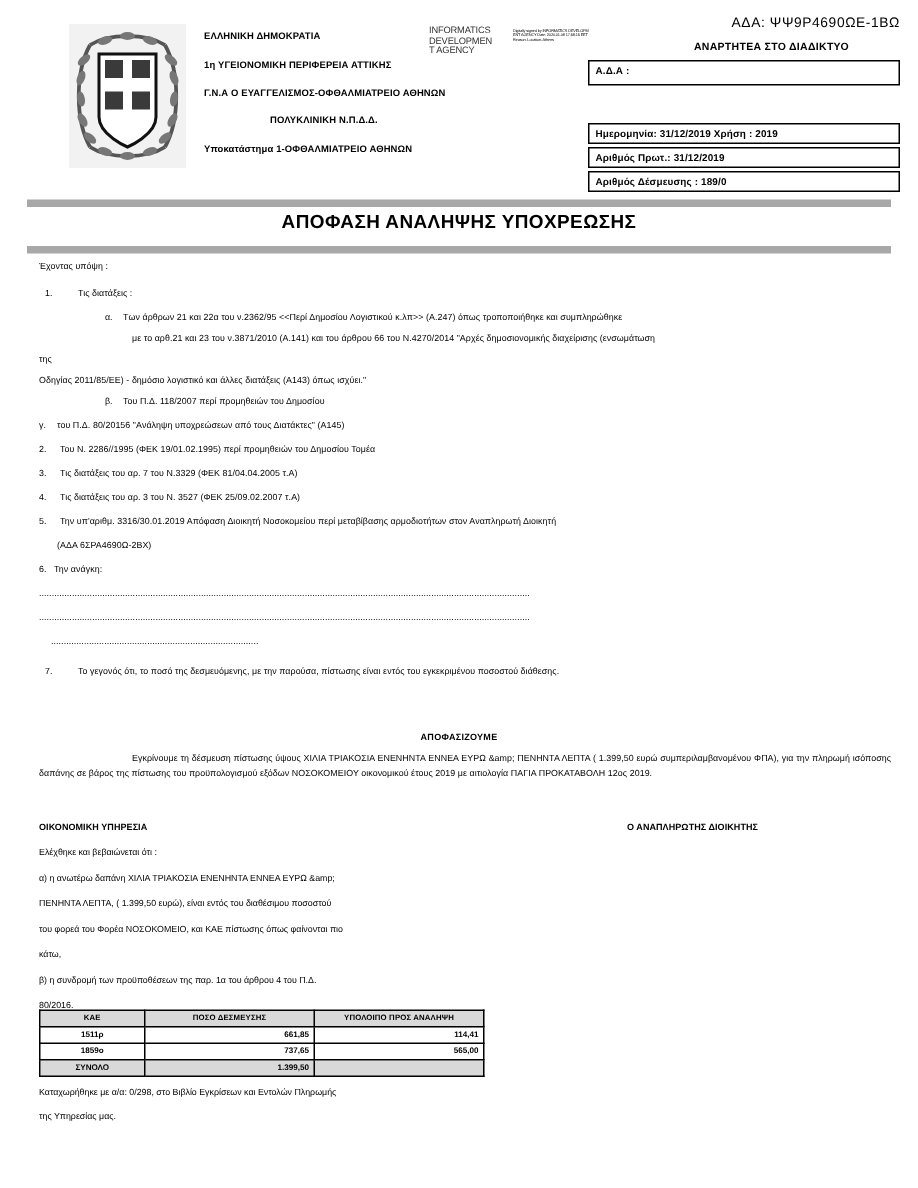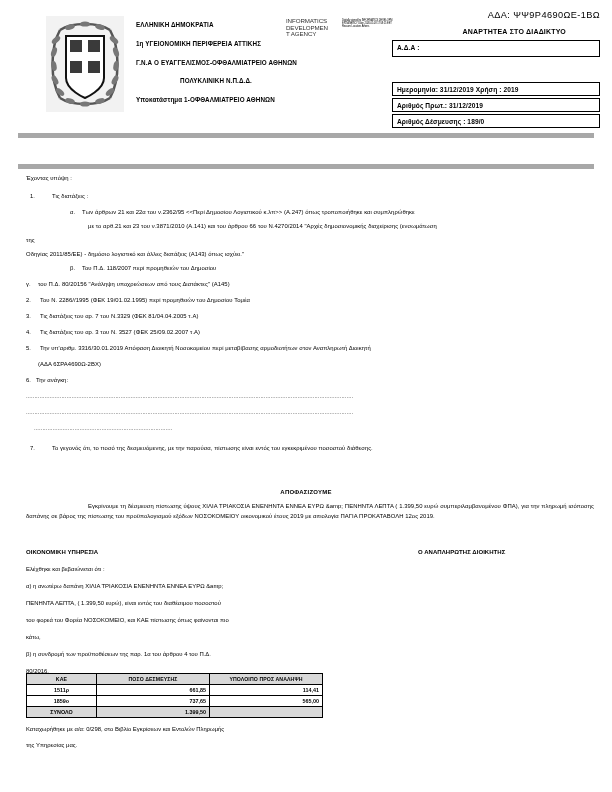--- a/index.html
+++ b/index.html
@@ -268,20 +268,21 @@
     <div class="ada-top">ΑΔΑ: ΨΨ9Ρ4690ΩΕ-1ΒΩ</div>
     <div class="anartitea">ΑΝΑΡΤΗΤΕΑ ΣΤΟ ΔΙΑΔΙΚΤΥΟ</div>
 
     <div class="box box-ada">Α.Δ.Α :</div>
     <div class="box box-date">Ημερομηνία: 31/12/2019 Χρήση : 2019</div>
     <div class="box box-proto">Αριθμός Πρωτ.: 31/12/2019</div>
     <div class="box box-desm">Αριθμός Δέσμευσης : 189/0</div>
   </div>
 
   <div class="grey-bar bar-top"></div>
+  <div class="doc-title">ΑΠΟΦΑΣΗ ΑΝΑΛΗΨΗΣ ΥΠΟΧΡΕΩΣΗΣ</div>
   <div class="grey-bar bar-bottom"></div>
 
   <div class="body-area">
     <div class="ln" style="left:26px; top:4px;">Έχοντας υπόψη :</div>
 
     <div class="num" style="left:30px; top:22px;">1.</div>
     <div class="ln" style="left:52px; top:22px;">Τις διατάξεις :</div>
 
     <div class="num" style="left:70px; top:38px;">α.</div>
     <div class="ln" style="left:82px; top:38px;">Των άρθρων 21 και 22α του ν.2362/95  &lt;&lt;Περί Δημοσίου Λογιστικού κ.λπ&gt;&gt; (Α.247) όπως τροποποιήθηκε και συμπληρώθηκε</div>

